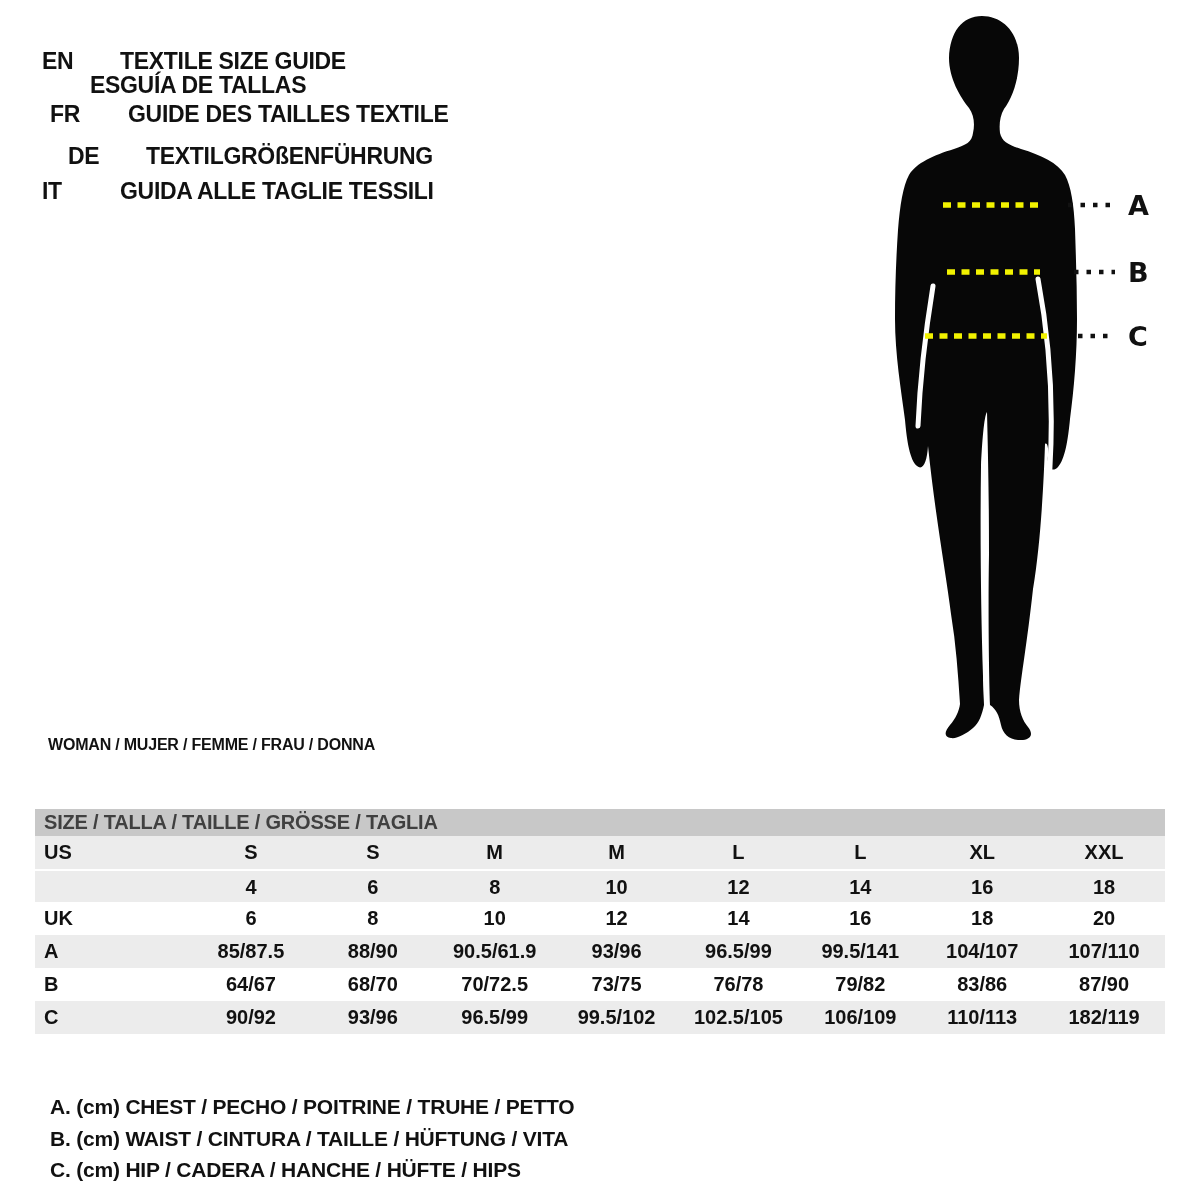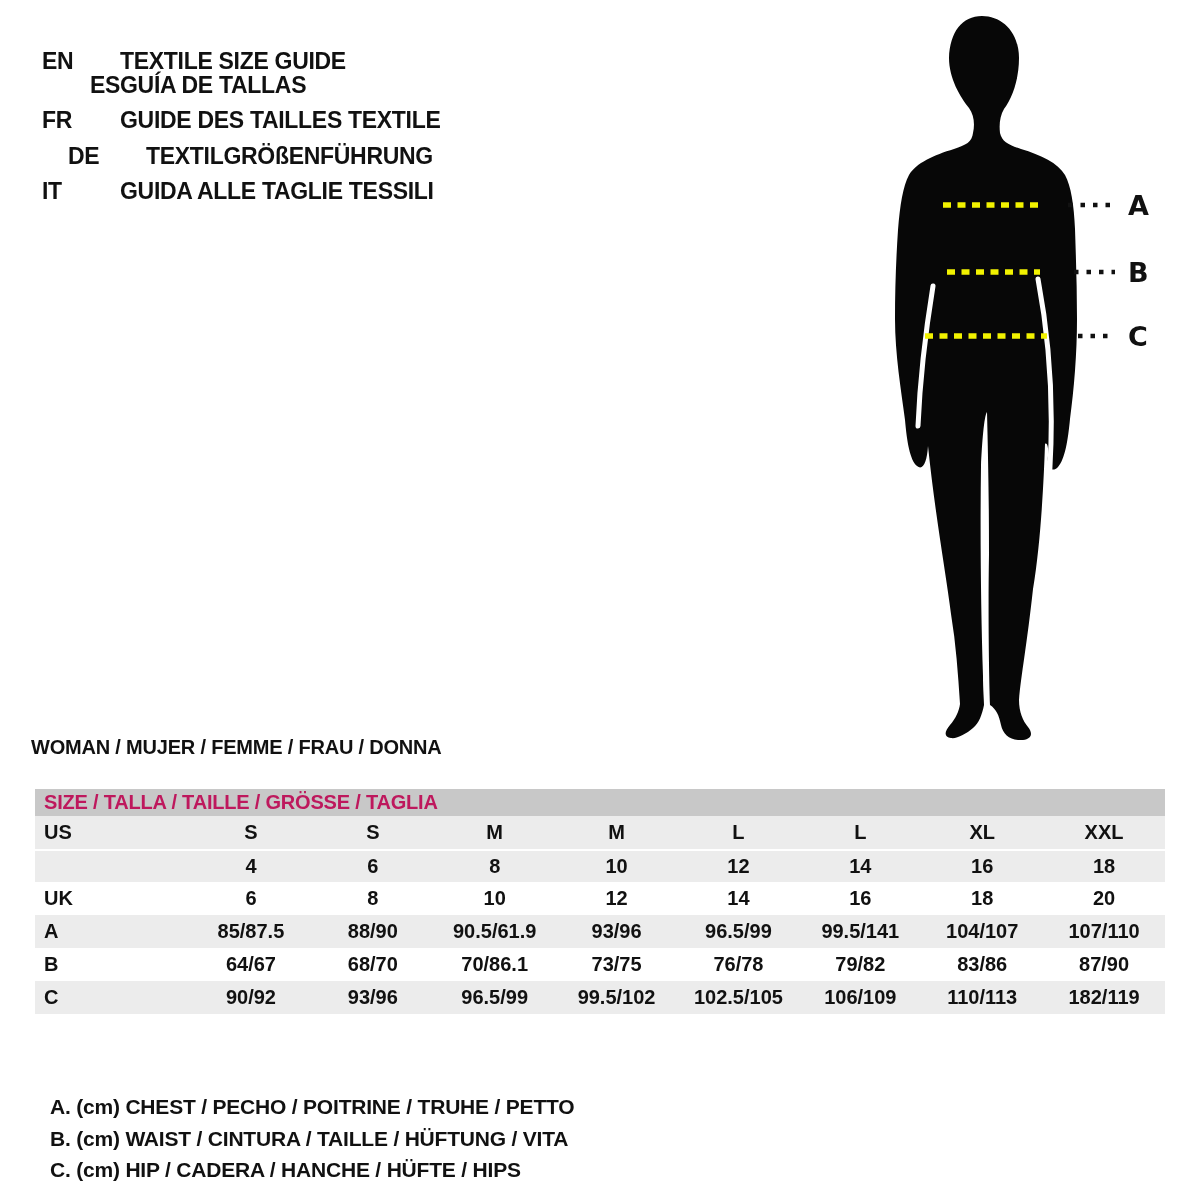--- a/index.html
+++ b/index.html
@@ -6,48 +6,48 @@
   .canvas{
     position:relative;width:1200px;height:1200px;background:#ffffff;
     font-family:"Liberation Sans",sans-serif;color:#111;overflow:hidden;
   }
   
   .lang-line{position:absolute;left:42px;height:27px;white-space:nowrap;
     font-size:23px;font-weight:700;letter-spacing:-0.3px;}
   .lang-code{display:inline-block;width:78px;}
   .lang-label{display:inline-block;}
   
-  .section-title{position:absolute;left:31px;top:736px;font-size:20px;
+  .section-title{position:absolute;left:48px;top:736px;font-size:16px;
     font-weight:700;letter-spacing:-0.2px;white-space:nowrap;text-align:right;}
   
   .sizes-table{position:absolute;left:35px;top:789px;width:1130px;}
-  .thead{height:27px;line-height:27px;background:#c8c8c8;color:#be185d;
-    font-size:20px;font-weight:700;padding-left:9px;letter-spacing:-0.2px;}
+  .thead{height:27px;line-height:27px;background:#c8c8c8;color:#404040;
+    font-size:20px;font-weight:700;padding-left:9px;letter-spacing:-0.2px;margin-top:20px;}
   .trow{display:flex;height:33px;line-height:33px;font-size:20px;
     font-weight:700;box-sizing:border-box;}
-  .trow.shaded{background:#ececec;}
+  .trow.shaded{background:#ececec;align-items:flex-end;}
   .trow.sep{border-top:2px solid #ffffff;line-height:30px;}
   .tlabel{width:146px;padding-left:9px;}
   .tcell{flex:1;text-align:center;}
   
   .legend-line{position:absolute;left:50px;font-size:21px;font-weight:700;
     letter-spacing:-0.2px;white-space:nowrap;}
   
   .figure-svg{position:absolute;left:878px;top:14px;}
   .marker-label{font-family:"DejaVu Sans",sans-serif;font-size:27px;font-weight:600;fill:#111;}
 </style>
 </head>
 <body>
 
 <div class="canvas">
 
   <div id="lang-block">
       <div class="lang-line" style="top: 48px;"><span class="lang-code">EN</span><span class="lang-label">TEXTILE SIZE GUIDE</span></div>
       <div class="lang-line" style="top: 71.5px; text-align: right;"><span class="lang-code">ES</span><span class="lang-label">GUÍA DE TALLAS</span></div>
-      <div class="lang-line" style="top: 107px;"><span class="lang-code">FR</span><span class="lang-label">GUIDE DES TAILLES TEXTILE</span></div>
+      <div class="lang-line" style="top: 101px; margin-left: 8px;"><span class="lang-code">FR</span><span class="lang-label">GUIDE DES TAILLES TEXTILE</span></div>
       <div class="lang-line" style="top: 142.5px; margin-left: 26px;"><span class="lang-code">DE</span><span class="lang-label">TEXTILGRÖßENFÜHRUNG</span></div>
       <div class="lang-line" style="top: 178px;"><span class="lang-code">IT</span><span class="lang-label">GUIDA ALLE TAGLIE TESSILI</span></div>
     </div>
 
   <svg class="figure-svg" width="282" height="730" viewBox="0 0 282 730">
 
     <path fill="#070707" d="
       M 104 2
       C 124 2 141 18 141 44
       C 141 64 135 83 126 95
@@ -151,21 +151,21 @@
           <div class="tcell">93/96</div>
           <div class="tcell">96.5/99</div>
           <div class="tcell">99.5/141</div>
           <div class="tcell">104/107</div>
           <div class="tcell">107/110</div>
         </div>
         <div class="trow">
           <div class="tlabel">B</div>
           <div class="tcell">64/67</div>
           <div class="tcell">68/70</div>
-          <div class="tcell">70/86.1</div>
+          <div class="tcell">70/72.5</div>
           <div class="tcell">73/75</div>
           <div class="tcell">76/78</div>
           <div class="tcell">79/82</div>
           <div class="tcell">83/86</div>
           <div class="tcell">87/90</div>
         </div>
         <div class="trow shaded">
           <div class="tlabel">C</div>
           <div class="tcell">90/92</div>
           <div class="tcell">93/96</div>

